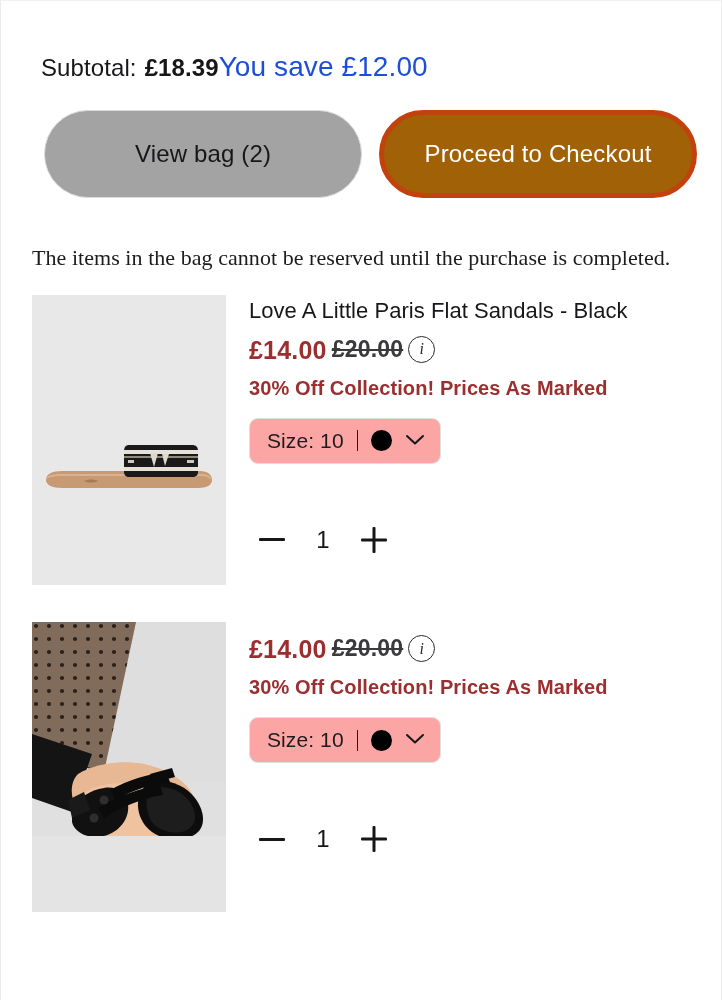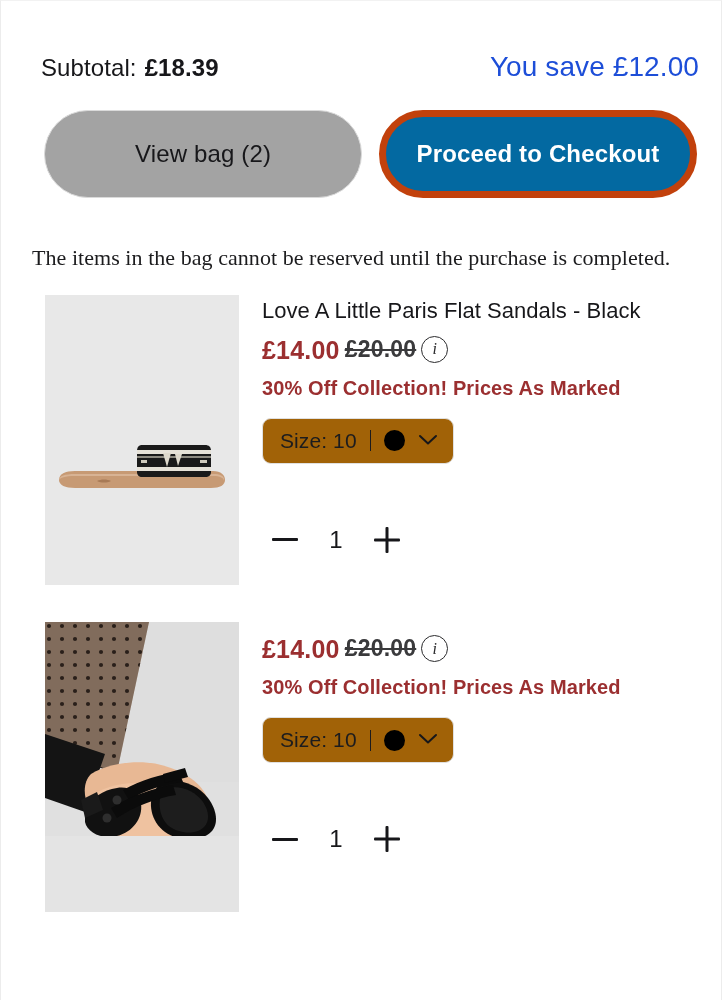--- a/index.html
+++ b/index.html
@@ -24,21 +24,21 @@
     border-left: 1px solid #ececec;
     border-right: 1px solid #ececec;
     border-top: 1px solid #f2f2f2;
     overflow: hidden;
   }
 
   
   .summary-row {
     display: flex;
     align-items: baseline;
-    justify-content: space-between;
+    justify-content: flex-start;
     padding: 0 22px 0 40px;
     margin-top: 50px;
     height: 34px;
   }
   .subtotal-block {
     display: flex;
     align-items: baseline;
     gap: 8px;
     font-size: 24px;
     color: #17171a;
@@ -74,39 +74,39 @@
   }
   .btn-secondary {
     width: 320px;
     background: #a3a3a3;
     border: 1px solid #dadada;
     color: #17171a;
     font-weight: 400;
   }
   .btn-primary {
     width: 320px;
-    background: #0369a1;
-    border: 7px solid #c2410c;
+    background: #a16207;
+    border: 5px solid #c2410c;
     color: #ffffff;
-    font-weight: 700;
+    font-weight: 400;
   }
 
   
   .notice {
     margin: 44px 40px 0 31px;
     font-size: 22px;
     line-height: 1.47;
     color: #1c1c1e;
     font-weight: 400;
     letter-spacing: .05px;
     font-family: Liberation Serif, serif;
   }
 
   
-  .items { margin-top: 21px; margin-left: 13px; }
+  .items { margin-top: 21px; }
   .cart-item {
     display: flex;
     gap: 23px;
     padding-left: 31px;
     margin-bottom: 37px;
   }
 
   .thumb {
     position: relative;
     flex: 0 0 194px;
@@ -174,21 +174,21 @@
 
   .size-select {
     margin-top: 18px;
     display: inline-flex;
     align-items: center;
     gap: 13px;
     height: 46px;
     padding: 0 15px 0 17px;
     border: 1px solid #e0e0e0;
     border-radius: 9px;
-    background: #a16207;
+    background: #fca5a5;
     cursor: pointer;
     box-sizing: border-box;
   }
   .size-text {
     font-size: 21px;
     color: #1c1c1e;
     font-weight: 400;
     letter-spacing: .1px;
     white-space: nowrap;
   }

